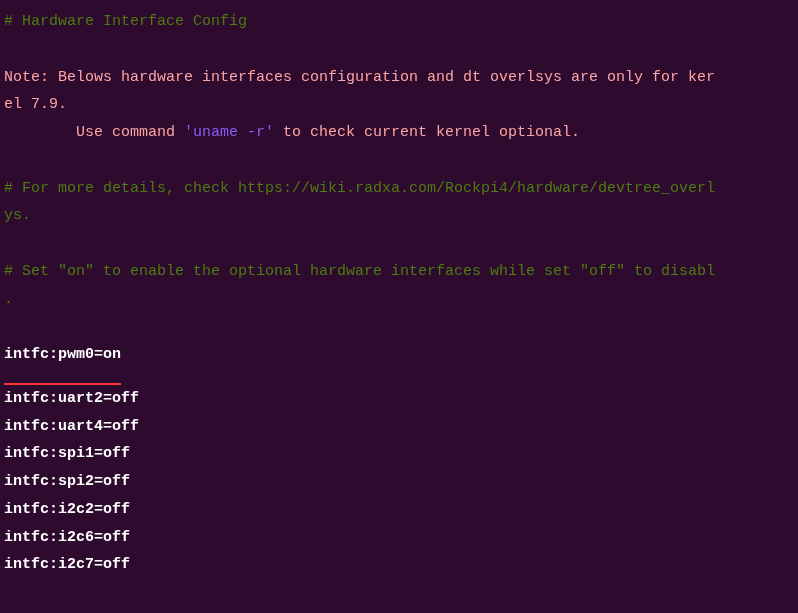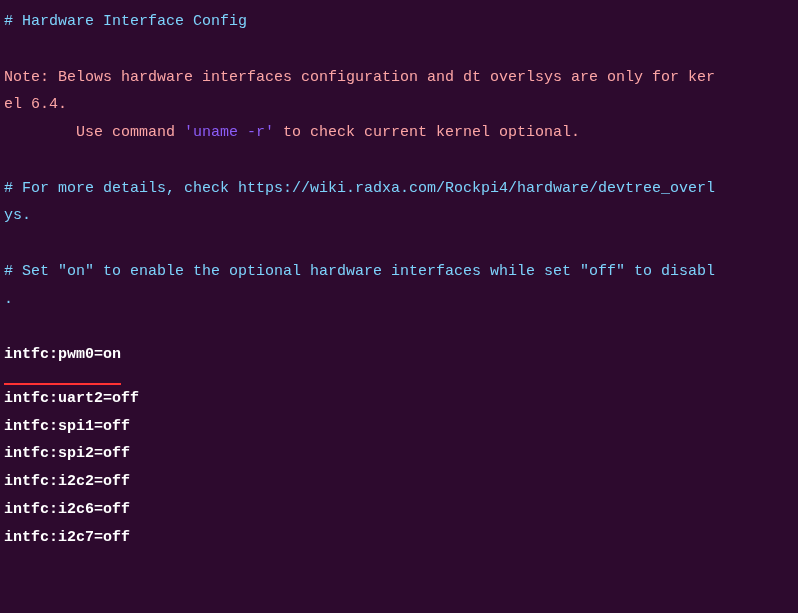--- a/index.html
+++ b/index.html
@@ -12,21 +12,21 @@
       color: #ffffff;
       font-family: 'Consolas', 'Monaco', 'Courier New', monospace;
       font-size: 15px;
       line-height: 1.85;
       padding: 8px 4px;
       width: 798px;
       height: 613px;
       overflow: hidden;
     }
     .comment {
-      color: #7dd3fc;
+      color: #4d7c0f;
     }
     .note-text {
       color: #fca5a5;
     }
     .quoted {
       color: #8b5cf6;
     }
     .config-line {
       color: #ffffff;
       font-weight: bold;
@@ -40,30 +40,31 @@
       white-space: pre-wrap;
       word-wrap: break-word;
     }
   </style>
 </head>
 <body>
 
 <div class="line comment"># Hardware Interface Config</div>
 <div class="line">&nbsp;</div>
 <div class="line note-text">Note: Belows hardware interfaces configuration and dt overlsys are only for ker</div>
-<div class="line note-text">el 6.4.</div>
+<div class="line note-text">el 7.9.</div>
 <div class="line"><span class="note-text">        Use command </span><span class="quoted">'uname -r'</span><span class="note-text"> to check current kernel optional.</span></div>
 <div class="line">&nbsp;</div>
 <div class="line comment"># For more details, check https://wiki.radxa.com/Rockpi4/hardware/devtree_overl</div>
 <div class="line comment">ys.</div>
 <div class="line">&nbsp;</div>
 <div class="line comment"># Set "on" to enable the optional hardware interfaces while set "off" to disabl</div>
 <div class="line comment">.</div>
 <div class="line">&nbsp;</div>
 <div id="config-container">
     <div class="line"><span class="config-line highlighted">intfc:pwm0=on</span></div>
     <div class="line"><span class="config-line">intfc:uart2=off</span></div>
+    <div class="line"><span class="config-line">intfc:uart4=off</span></div>
     <div class="line"><span class="config-line">intfc:spi1=off</span></div>
     <div class="line"><span class="config-line">intfc:spi2=off</span></div>
     <div class="line"><span class="config-line">intfc:i2c2=off</span></div>
     <div class="line"><span class="config-line">intfc:i2c6=off</span></div>
     <div class="line"><span class="config-line">intfc:i2c7=off</span></div>
   </div>
 
 </body></html>

